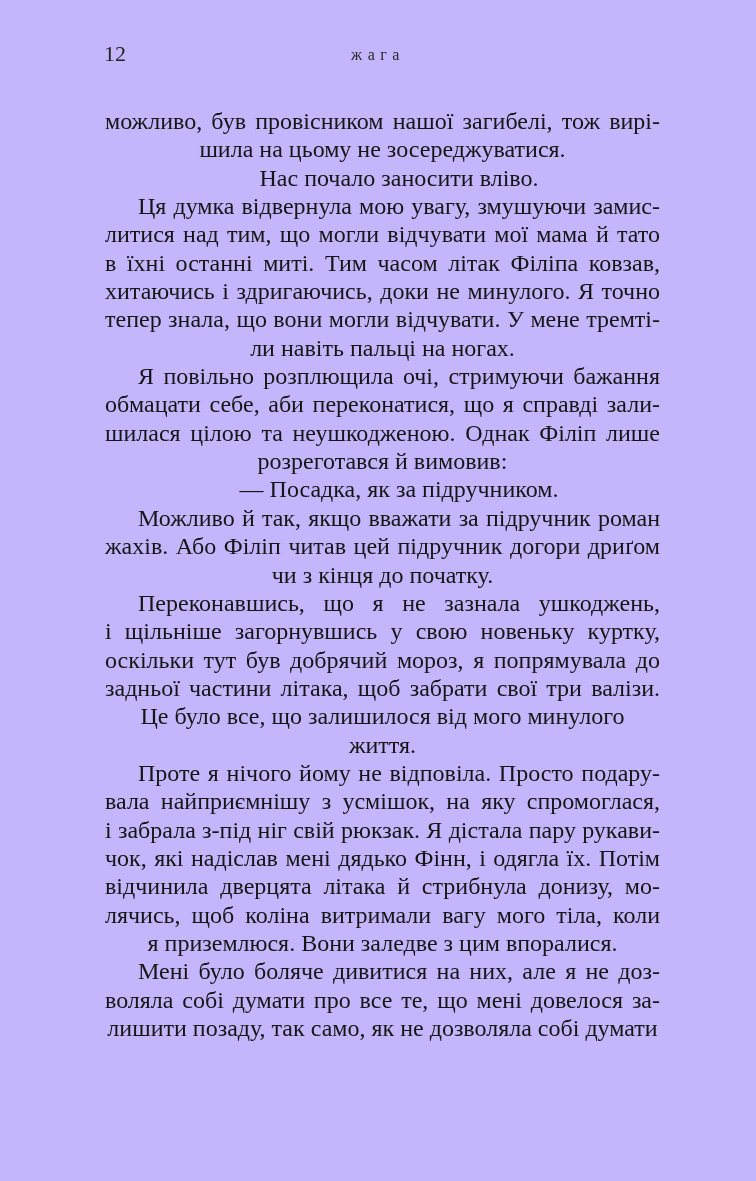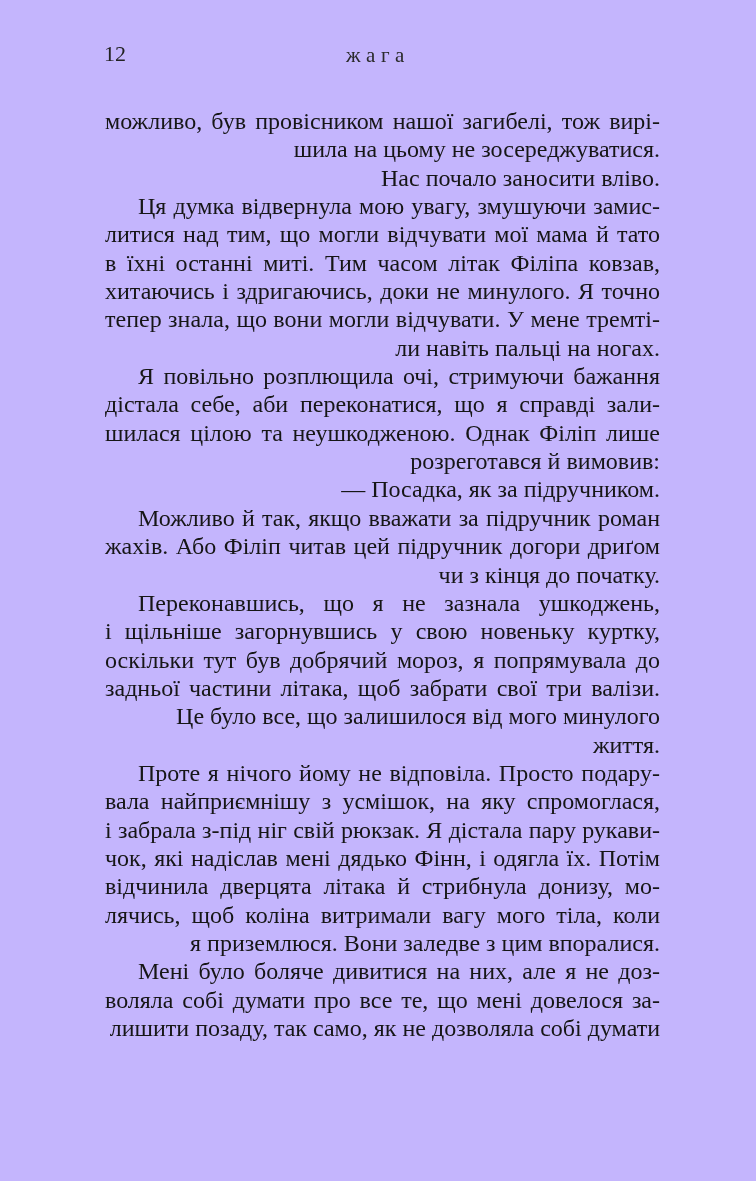--- a/index.html
+++ b/index.html
@@ -30,21 +30,21 @@
     font-size: 22px;
     line-height: 24px;
     color: #222222;
   }
   .running-title {
     position: absolute;
     left: 0;
     right: 0;
     top: 3px;
     text-align: center;
-    font-size: 21px;
+    font-size: 16px;
     line-height: 20px;
     letter-spacing: 5.5px;
     color: #2a2a2a;
   }
   .text-block {
     position: absolute;
     left: 105px;
     top: 107px;
     width: 555px;
     font-size: 24px;
@@ -55,21 +55,21 @@
     padding: 0;
   }
   .line {
     white-space: normal;
   }
   .line-just {
     text-align: justify;
     text-align-last: justify;
   }
   .line-last {
-    text-align: right;
+    text-align: center;
     text-align-last: auto;
   }
   .line-indent {
     text-indent: 33px;
   }
 </style>
 </head>
 <body>
 
 <div class="page">
@@ -88,21 +88,21 @@
       <div class="paragraph">
         <div class="line line-just line-indent">Ця думка відвернула мою увагу, змушуючи замис-</div>
         <div class="line line-just">литися над тим, що могли відчувати мої мама й тато</div>
         <div class="line line-just">в їхні останні миті. Тим часом літак Філіпа ковзав,</div>
         <div class="line line-just">хитаючись і здригаючись, доки не минулого. Я точно</div>
         <div class="line line-just">тепер знала, що вони могли відчувати. У мене тремті-</div>
         <div class="line line-last">ли навіть пальці на ногах.</div>
       </div>
       <div class="paragraph">
         <div class="line line-just line-indent">Я повільно розплющила очі, стримуючи бажання</div>
-        <div class="line line-just">дістала себе, аби переконатися, що я справді зали-</div>
+        <div class="line line-just">обмацати себе, аби переконатися, що я справді зали-</div>
         <div class="line line-just">шилася цілою та неушкодженою. Однак Філіп лише</div>
         <div class="line line-last">розреготався й вимовив:</div>
       </div>
       <div class="paragraph">
         <div class="line line-last line-indent">— Посадка, як за підручником.</div>
       </div>
       <div class="paragraph">
         <div class="line line-just line-indent">Можливо й так, якщо вважати за підручник роман</div>
         <div class="line line-just">жахів. Або Філіп читав цей підручник догори дриґом</div>
         <div class="line line-last">чи з кінця до початку.</div>

